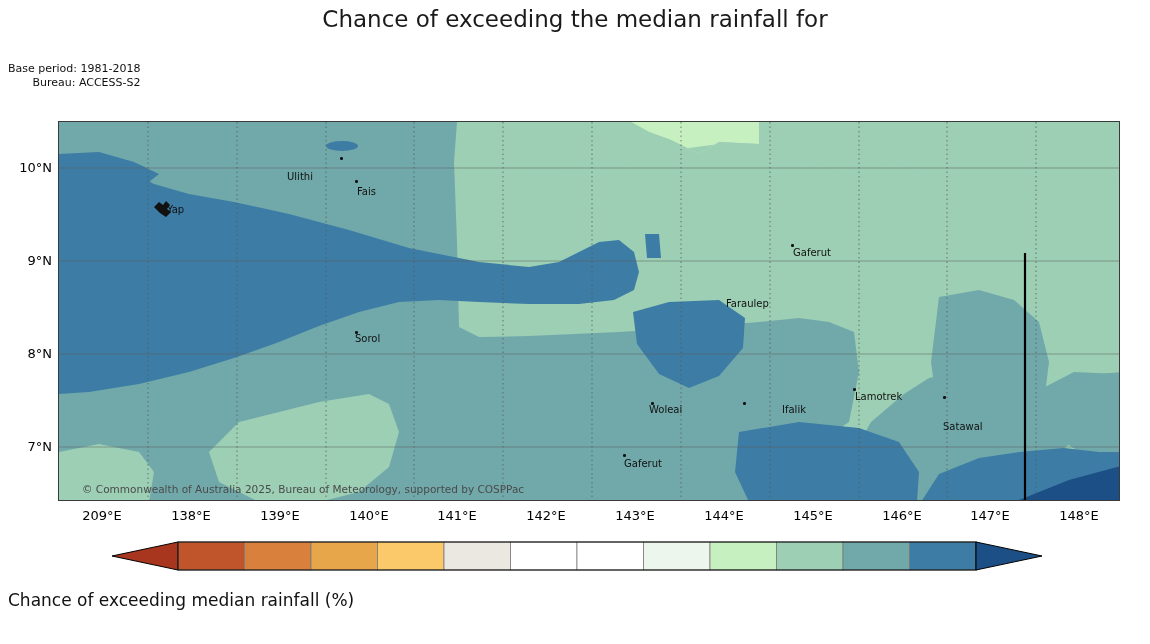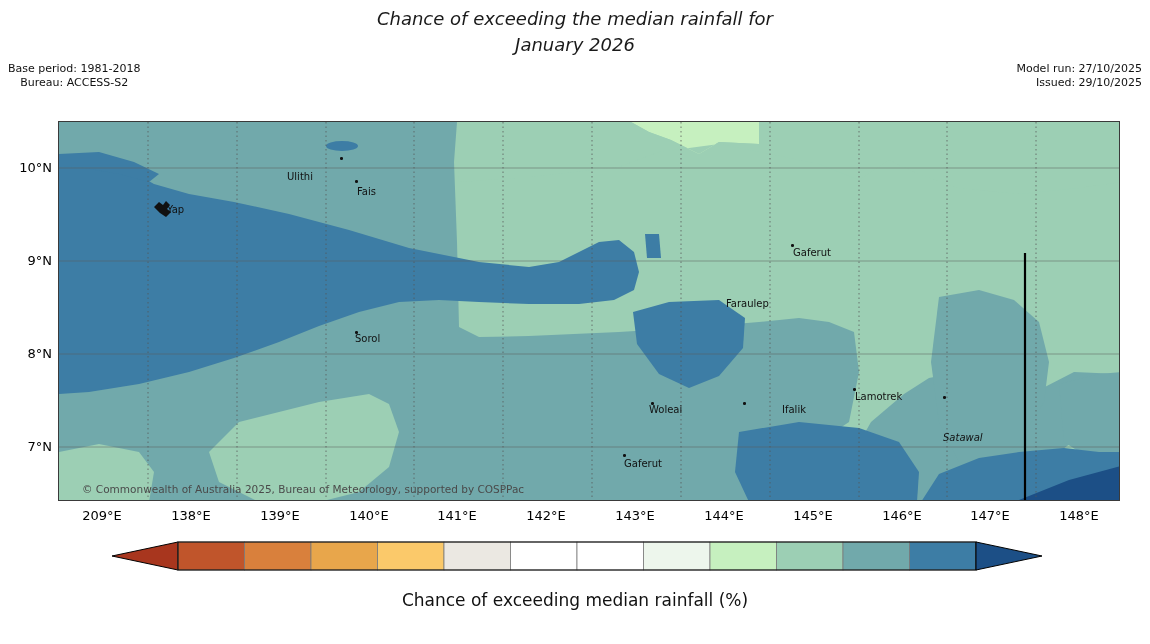--- a/index.html
+++ b/index.html
@@ -14,35 +14,34 @@
     color: #000000;
     overflow: hidden;
   }
   .page { position: absolute; inset: 0; }
 
   
   .title {
     position: absolute;
     left: 0; right: 0; top: 6px;
     text-align: center;
-    font-size: 18px;
+    font-size: 23px;
     line-height: 26px;
     color: #1a1a1a;
     white-space: pre-line;
-    font-style: italic;
   }
 
   
   .meta {
     position: absolute;
     font-size: 11px;
     line-height: 13.5px;
     color: #111;
   }
-  .meta-left  { left: 8px; top: 62px; text-align: center; }
+  .meta-left  { left: 8px; top: 62px; text-align: right; }
   .meta-right { right: 8px; top: 62px; text-align: right; }
 
   
   .map-frame {
     position: absolute;
     left: 58px; top: 121px;
     width: 1062px; height: 380px;
     border: 1px solid #3a3a3a;
     box-sizing: border-box;
     overflow: hidden;
@@ -88,41 +87,37 @@
   
   .cbar-wrap {
     position: absolute;
     left: 0; top: 536px;
     width: 1150px; height: 40px;
   }
   .cbar-svg { display: block; }
   .cbar-label {
     position: absolute;
     left: 0; right: 0; top: 590px;
-    text-align: center;
     font-size: 17px;
     color: #111;
+    padding-left: 8px;
   }
 </style>
 </head>
 <body>
 
 <div class="page">
 
-  <div class="title"><span>Chance of exceeding the median rainfall for</span><br><span>January 2026</span></div>
+  <div class="title"><span>Chance of exceeding the median rainfall for</span><br></div>
 
   <div class="meta meta-left">
     <div>Base period: 1981-2018</div>
     <div>Bureau: ACCESS-S2</div>
   </div>
 
-  <div class="meta meta-right">
-    <div>Model run: 27/10/2025</div>
-    <div>Issued: 29/10/2025</div>
-  </div>
 
   <div class="map-frame">
     <svg class="map-svg" viewBox="0 0 1062 380" preserveAspectRatio="none">
 
       <rect x="0" y="0" width="1062" height="380" fill="#71a9ab"></rect>
 
       <path d="M 398 0 L 1062 0 L 1062 380 L 1010 380 L 1000 330 L 1040 300 L 1062 295
                L 1062 252 L 1015 250 L 980 268 L 940 262 L 900 250 L 870 256 L 845 272
                L 812 300 L 795 330 L 793 380 L 700 380 L 700 345 L 745 330 L 790 300
                L 800 250 L 795 210 L 770 200 L 740 196 L 700 200 L 640 205 L 560 210
@@ -224,21 +219,21 @@
       <span class="place-dot" style="left:592px; top:280px;"></span>
       <span class="place" style="left:590px; top:287px;">Woleai</span>
 
       <span class="place-dot" style="left:684px; top:280px;"></span>
       <span class="place" style="left:683px; top:287px;margin-left:40px;">Ifalik</span>
 
       <span class="place-dot" style="left:794px; top:266px;"></span>
       <span class="place" style="left:796px; top:274px;">Lamotrek</span>
 
       <span class="place-dot" style="left:884px; top:274px;"></span>
-      <span class="place" style="left:884px; top:315px;font-style:italic;">Satawal</span>
+      <span class="place" style="left:884px; top:304px;">Satawal</span>
 
       <span class="place-dot" style="left:564px; top:332px;"></span>
       <span class="place" style="left:565px; top:341px;">Gaferut</span>
     </div>
   </div>
 
   <div class="tick tick-y" style="top:167px;">10°N</div>
   <div class="tick tick-y" style="top:260px;">9°N</div>
   <div class="tick tick-y" style="top:353px;text-align:center;">8°N</div>
   <div class="tick tick-y" style="top:446px;">7°N</div>

